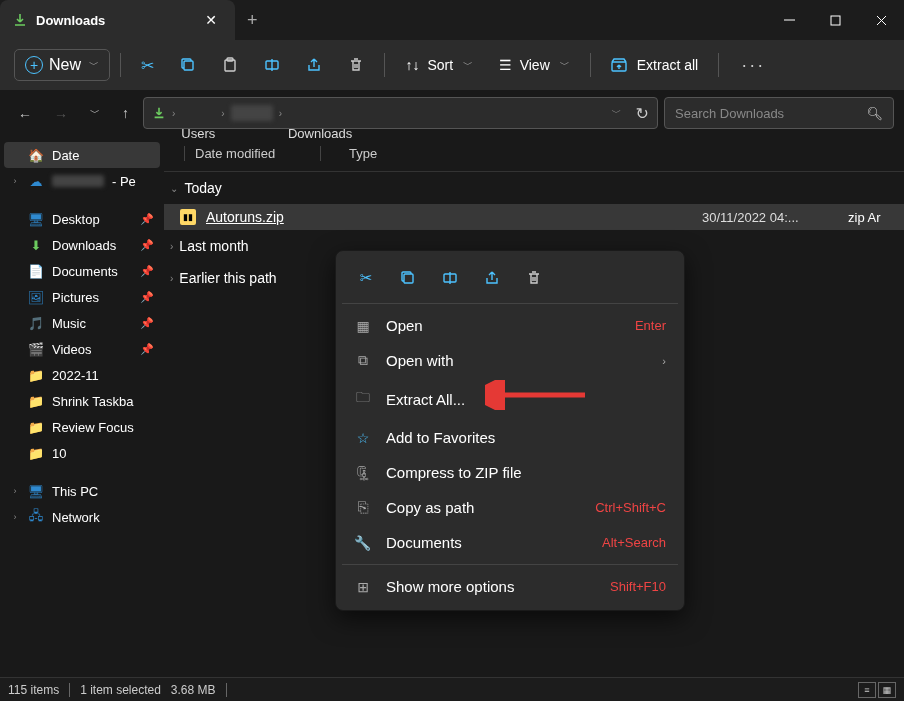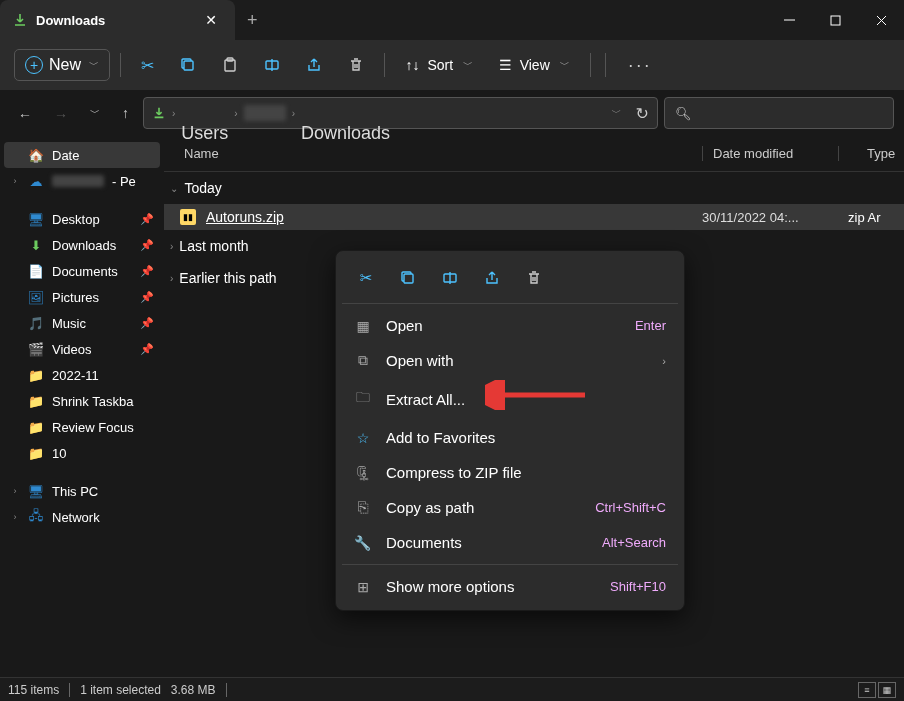--- a/index.html
+++ b/index.html
@@ -21,21 +21,21 @@
     .tool-text-btn { display: flex; align-items: center; gap: 8px; padding: 6px 10px; font-size: 14px; }
     .more-btn { padding: 0 12px; font-size: 18px; letter-spacing: 2px; color: #ccc; }
     .sep { width: 1px; height: 24px; background: #555; margin: 0 4px; }
     .chev { font-size: 10px; color: #aaa; margin-left: 2px; }
     
     .navbar { height: 46px; background: #191919; display: flex; align-items: center; padding: 0 10px; gap: 6px; }
     .nav-btn { padding: 6px 8px; color: #ccc; font-size: 14px; }
     .nav-btn.disabled { color: #555; }
     .addr-bar { flex: 1; height: 32px; border: 1px solid #555; border-radius: 4px; display: flex; align-items: center; padding: 0 8px; gap: 6px; background: #2c2c2c; }
     .addr-chev { font-size: 10px; color: #888; }
-    .addr-seg { font-size: 18px; color: #ddd; margin-top: 40px; }
+    .addr-seg { font-size: 13px; color: #ddd; margin-top: 40px; }
     .addr-blur { width: 42px; height: 16px; background: #444; filter: blur(2px); border-radius: 2px; }
     .addr-end { margin-left: auto; display: flex; gap: 14px; align-items: center; }
     .search-box { width: 230px; height: 32px; border: 1px solid #555; border-radius: 4px; display: flex; align-items: center; padding: 0 10px; background: #2c2c2c; gap: 8px; }
     .search-box span.ph { color: #888; font-size: 13px; flex: 1; }
     
     .main { display: flex; height: calc(100% - 40px - 50px - 46px - 24px); background: #191919; }
     .sidebar { width: 164px; padding: 6px 4px; overflow: hidden; }
     .side-item { display: flex; align-items: center; gap: 8px; padding: 5px 6px; font-size: 13px; border-radius: 4px; white-space: nowrap; }
     .side-item.selected { background: #383838; }
     .side-chev { width: 10px; font-size: 9px; color: #888; text-align: center; }
@@ -57,21 +57,21 @@
     .file-name { flex: 1; text-decoration: underline; }
     .file-date { width: 136px; color: #ddd; font-size: 13px; }
     .file-type { width: 46px; font-size: 13px; overflow: hidden; white-space: nowrap; }
     
     .context-menu { position: absolute; left: 335px; top: 250px; width: 350px; background: #2c2c2c; border: 1px solid #1a1a1a; border-radius: 8px; padding: 6px; box-shadow: 0 8px 24px rgba(0,0,0,.6); }
     .ctx-icon-row { display: flex; gap: 6px; padding: 6px 6px 10px; border-bottom: 1px solid #444; margin-bottom: 4px; }
     .ctx-ibtn { width: 36px; height: 30px; display: flex; align-items: center; justify-content: center; color: #4cc2ff; font-size: 15px; border-radius: 4px; }
     .ctx-ibtn.grey { color: #ccc; }
     .ctx-item { display: flex; align-items: center; gap: 14px; padding: 9px 12px; font-size: 15px; border-radius: 4px; }
     .ctx-icon { width: 18px; color: #aaa; font-size: 14px; text-align: center; }
-    .ctx-sc { margin-left: auto; color: #f0abfc; font-size: 13px; }
+    .ctx-sc { margin-left: auto; color: #ef4444; font-size: 13px; }
     .ctx-arrow { margin-left: auto; color: #aaa; font-size: 11px; }
     .ctx-sep { height: 1px; background: #444; margin: 4px 0; }
     
     .red-arrow { position: absolute; left: 485px; top: 380px; pointer-events: none; }
     
     .statusbar { height: 24px; background: #1c1c1c; border-top: 1px solid #333; display: flex; align-items: center; padding: 0 8px; font-size: 12px; color: #ccc; gap: 10px; }
     .st-sep { width: 1px; height: 14px; background: #666; }
     .st-right { margin-left: auto; display: flex; gap: 2px; }
     .st-view { width: 18px; height: 16px; border: 1px solid #666; display: flex; align-items: center; justify-content: center; font-size: 9px; }
 
@@ -152,20 +152,29 @@
     <span>↑↓</span>
     <span>Sort</span>
     <span class="chev">﹀</span>
   </div>
   <div class="tool-text-btn">
     <span>☰</span>
     <span>View</span>
     <span class="chev">﹀</span>
   </div>
   <div class="sep"></div>
+  <div class="tool-text-btn">
+    <span style="color:#4cc2ff">
+        <svg width="18" height="16" fill="none" stroke="currentColor" stroke-width="1.4">
+          <rect x="1" y="5" width="14" height="9" rx="1"></rect>
+          <path d="M1 5l2-3h10l2 3M8 8v4m0-4l-2 2m2-2l2 2"></path>
+        </svg>
+      </span>
+    <span>Extract all</span>
+  </div>
   <div class="sep"></div>
   <div class="more-btn">···</div>
 </div>
 
 <div class="navbar">
   <div class="nav-btn">←</div>
   <div class="nav-btn disabled">→</div>
   <div class="nav-btn" style="font-size:10px">﹀</div>
   <div class="nav-btn">↑</div>
   <div class="addr-bar">
@@ -179,20 +188,21 @@
     <span class="addr-chev">›</span>
     <span class="addr-blur"></span>
     <span class="addr-chev">›</span>
     <span class="addr-seg">Downloads</span>
     <div class="addr-end">
       <span class="addr-chev">﹀</span>
       <span style="color:#ccc">↻</span>
     </div>
   </div>
   <div class="search-box">
+    <span class="ph">Search Downloads</span>
     <span style="color:#ccc;font-size:13px">🔍︎</span>
   </div>
 </div>
 
 <div class="main">
   <div class="sidebar">
     <div class="side-item selected">
       <span class="side-chev"></span>
       <span class="side-icon">🏠</span>
       <span>Date</span>
@@ -268,21 +278,20 @@
       </div>
     <div class="side-item">
         <span class="side-chev">›</span>
         <span class="side-icon" style="color:#2f8ad0">🖧</span>
         <span>Network</span>
       </div>
   </div>
 
   <div class="content">
     <div class="col-headers">
-      <div class="col-name">Name</div>
       <div class="col-date">Date modified</div>
       <div class="col-type">Type</div>
     </div>
     <div class="group-row">
       <span class="group-chev">⌄</span>
       <span>Today</span>
     </div>
     <div class="file-row selected">
       <span class="file-icon">▮▮</span>
       <span class="file-name">Autoruns.zip</span>

